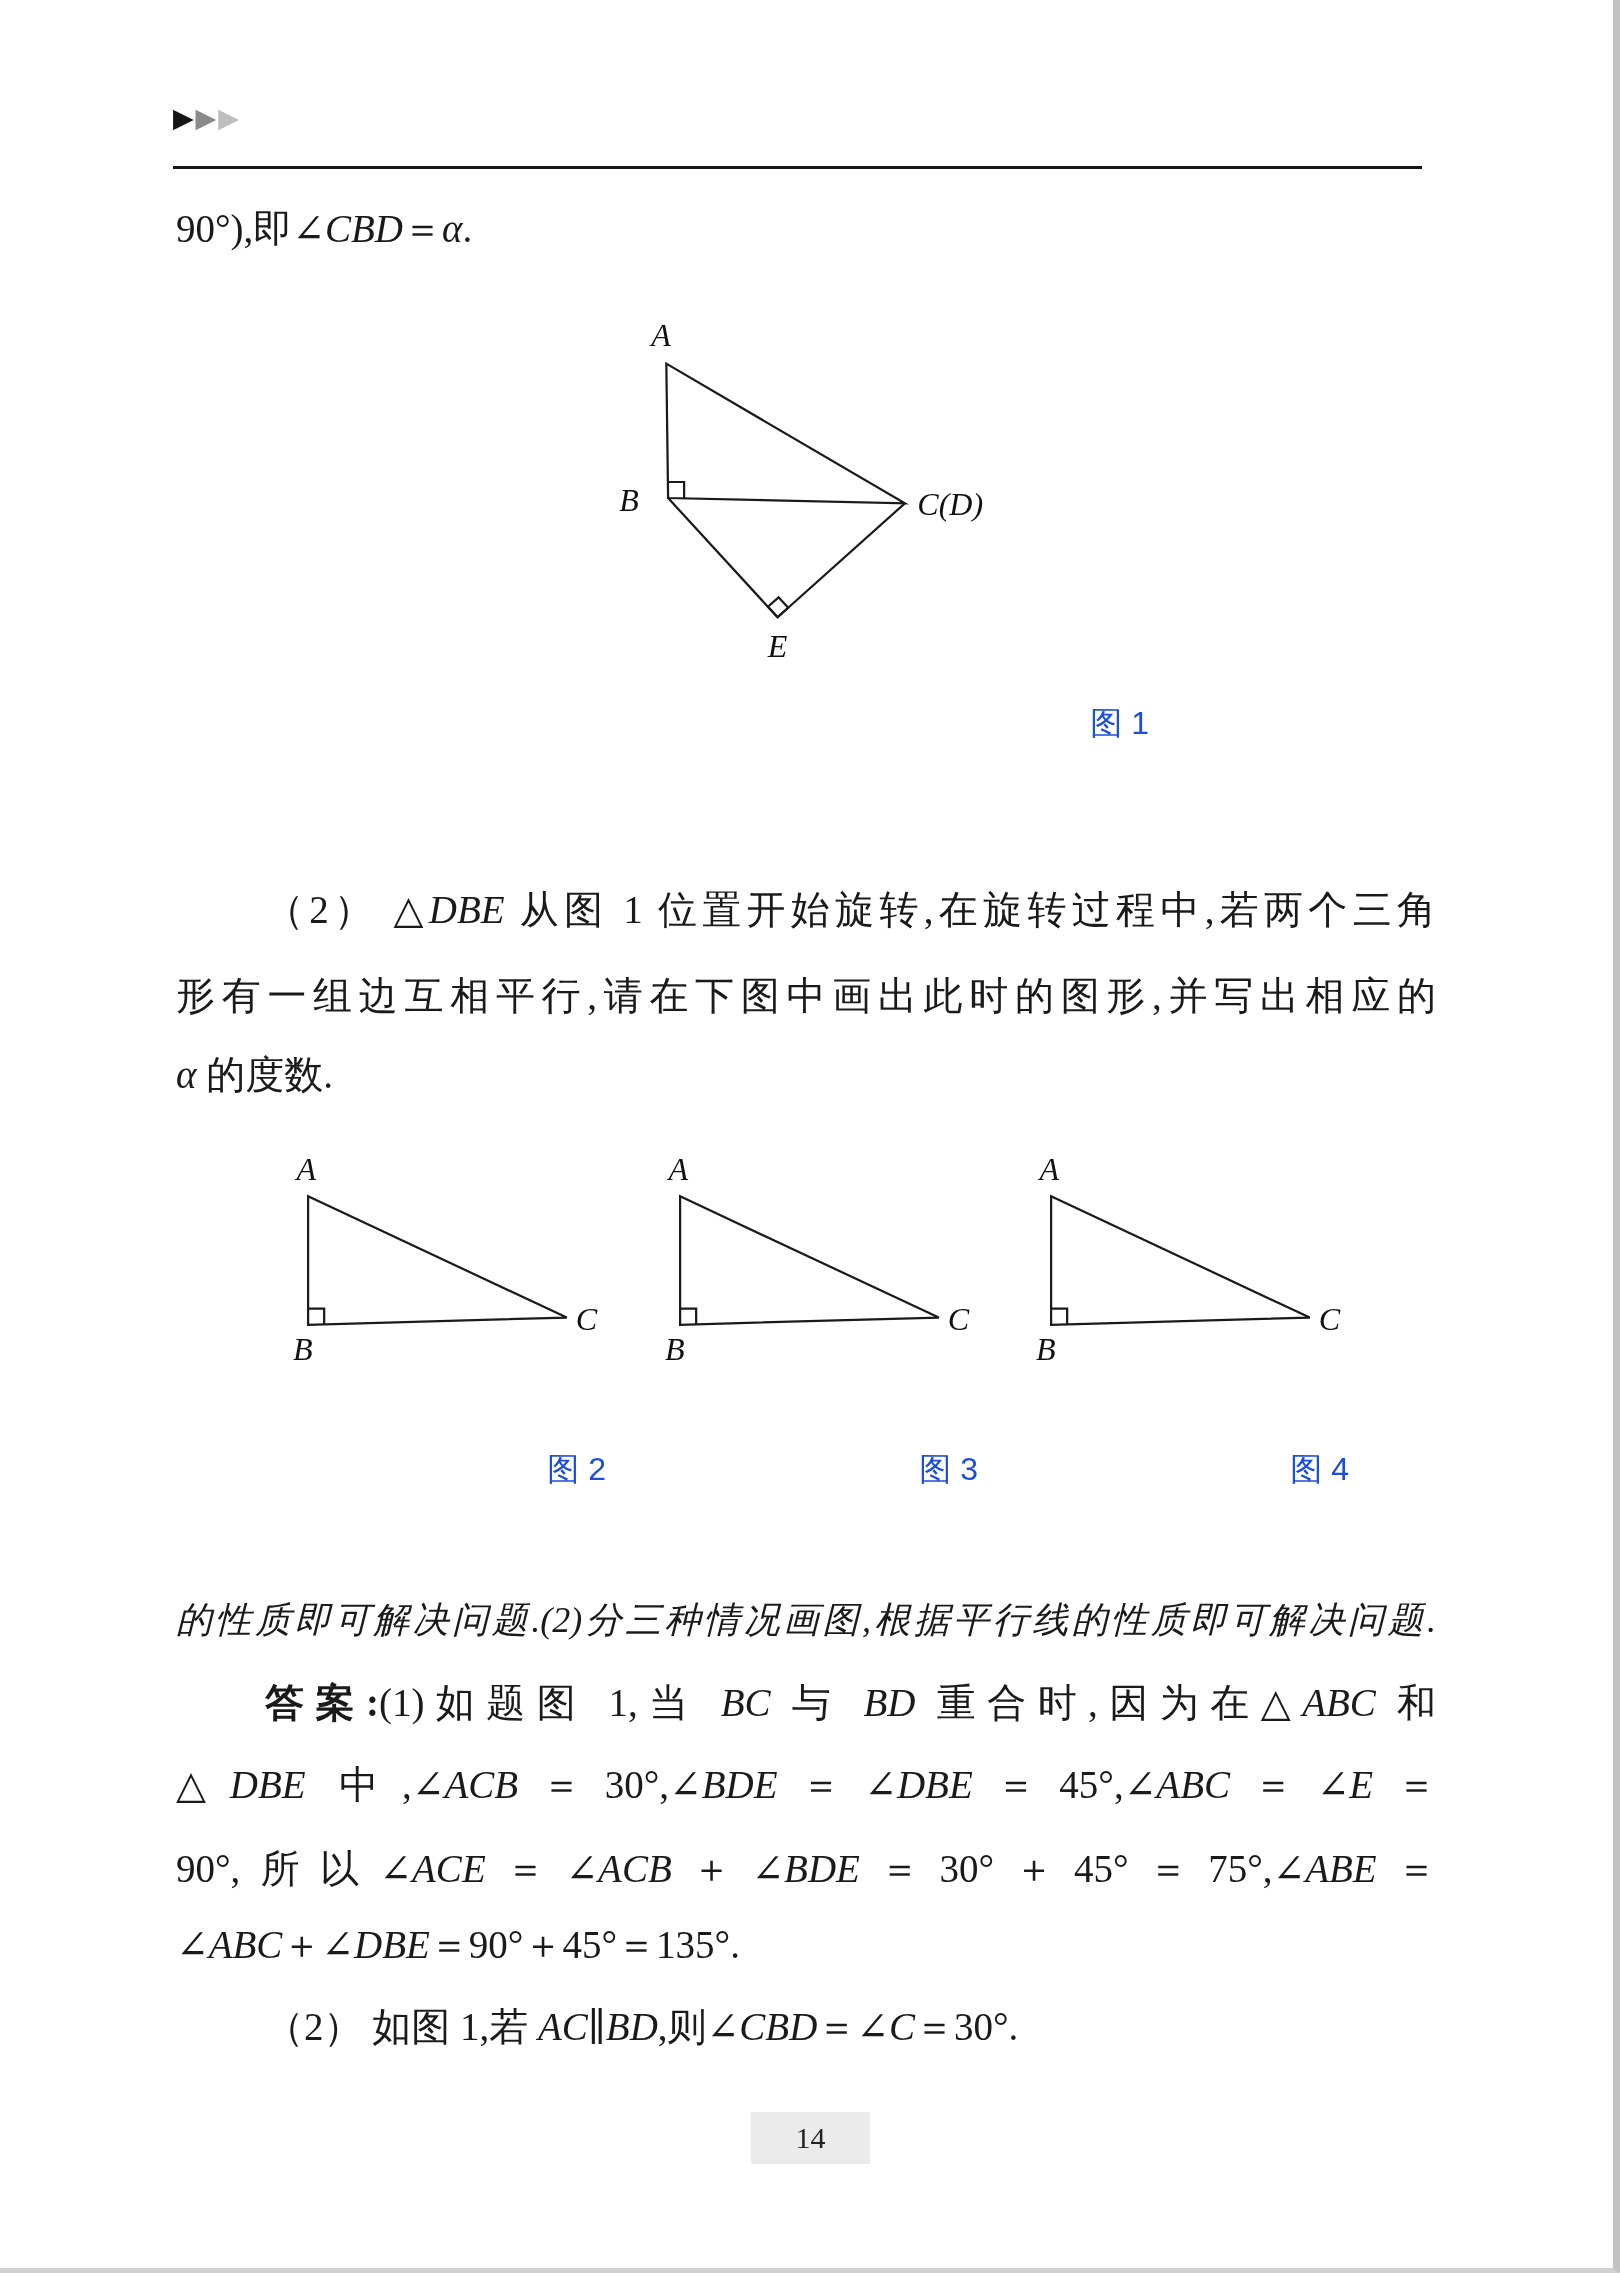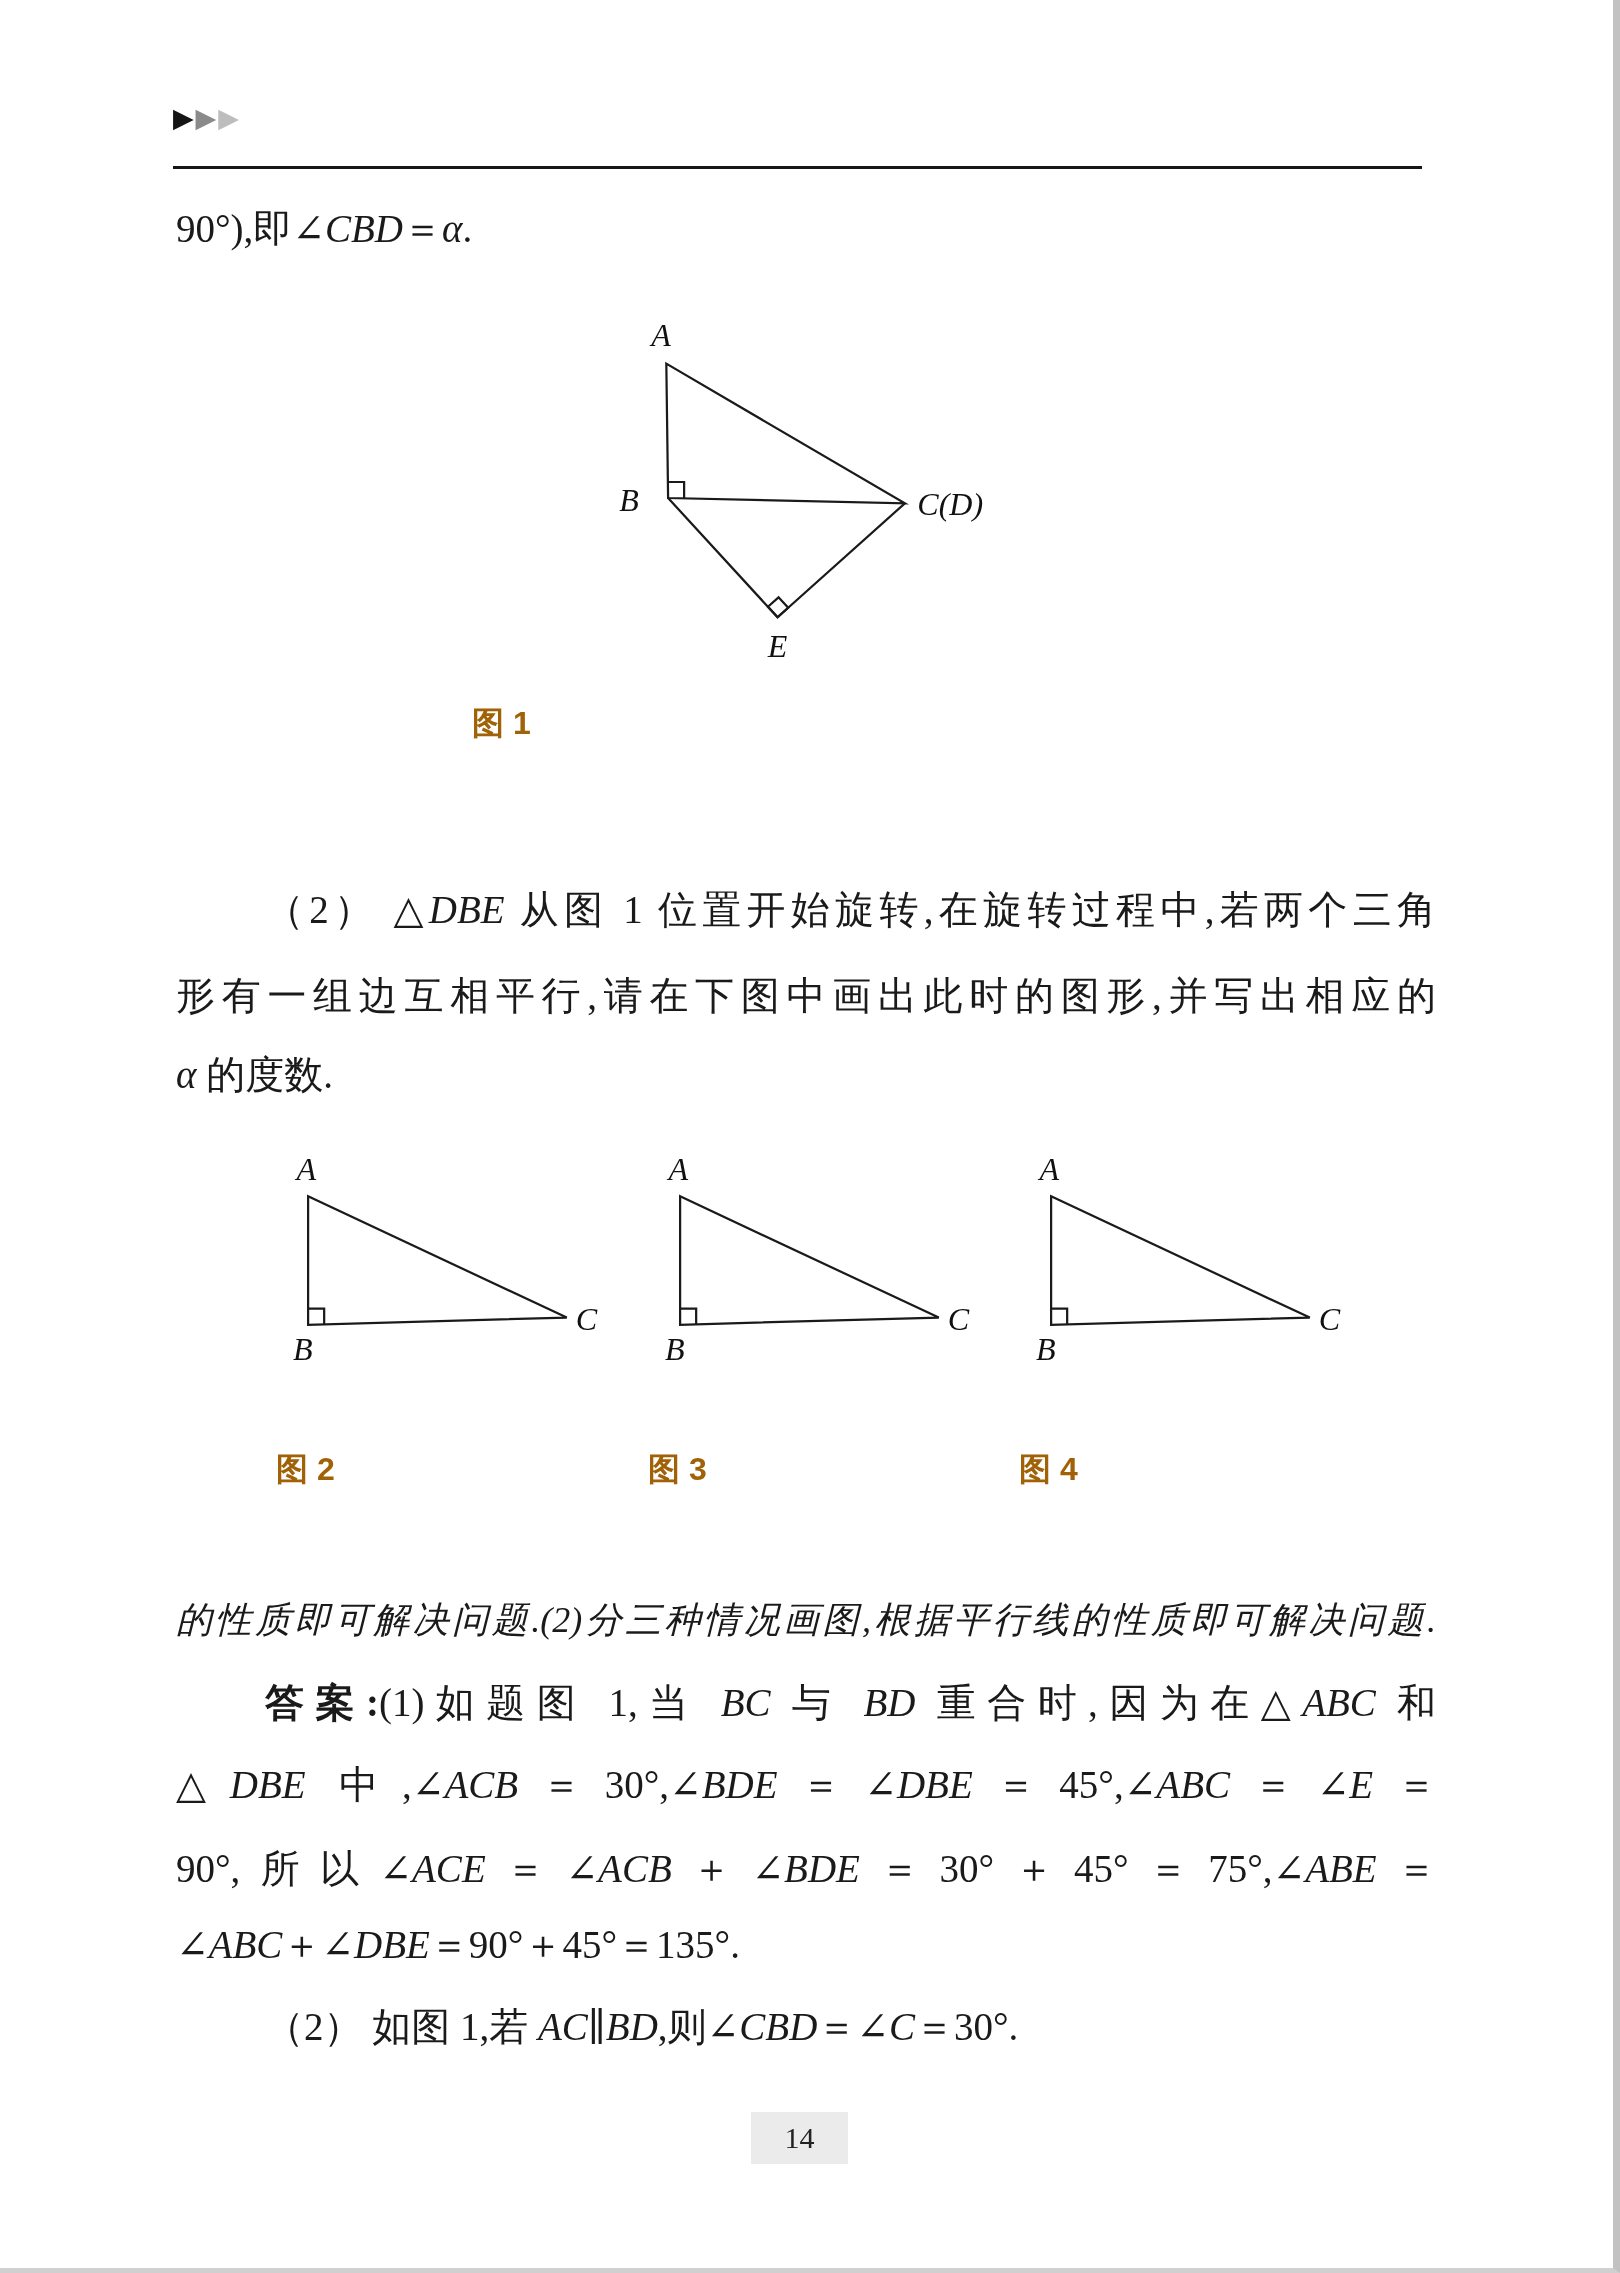--- a/index.html
+++ b/index.html
@@ -22,25 +22,25 @@
   .line { font-size:39px; line-height:1.35; white-space:nowrap; left:176px; }
   .ind  { padding-left:89px; }
   .fill { width:1260px; white-space:normal; text-align:justify; text-align-last:justify; }
   .small{ font-size:36px; }
   .mi   { font-style:italic; }
   .plabel { font-weight:bold; font-style:normal; }
   .kai  { font-style:italic; }
 
   .edge { fill:none; stroke:#1a1a1a; stroke-width:2.5; stroke-linejoin:miter; }
   .flabel { font-family:"Liberation Serif","DejaVu Serif",serif; font-style:italic; font-size:36px; fill:#111; }
-  .fig-caption { font-family:"Liberation Sans","DejaVu Sans",sans-serif; font-weight:bold; font-size:32px; text-align:left; color:#a16207; }
+  .fig-caption { font-family:"Liberation Sans","DejaVu Sans",sans-serif; font-weight:normal; font-size:32px; text-align:right; color:#1d4ed8; }
   .sfig { top:1141px; width:330px; }
   .sfig .fig-caption { margin-top:80px; }
   .pagenum {
-    left:751px; top:2112px; width:97px; height:52px; background:#ebebeb;
+    left:751px; top:2112px; width:119px; height:52px; background:#ebebeb;
     text-align:center; line-height:52px; font-size:30px; color:#222;
   }
 </style>
 </head>
 <body>
 
 <div class="page">
 
   <div class="header abs">
     <span class="arrows"><span>▶</span><span>▶</span><span>▶</span></span>

